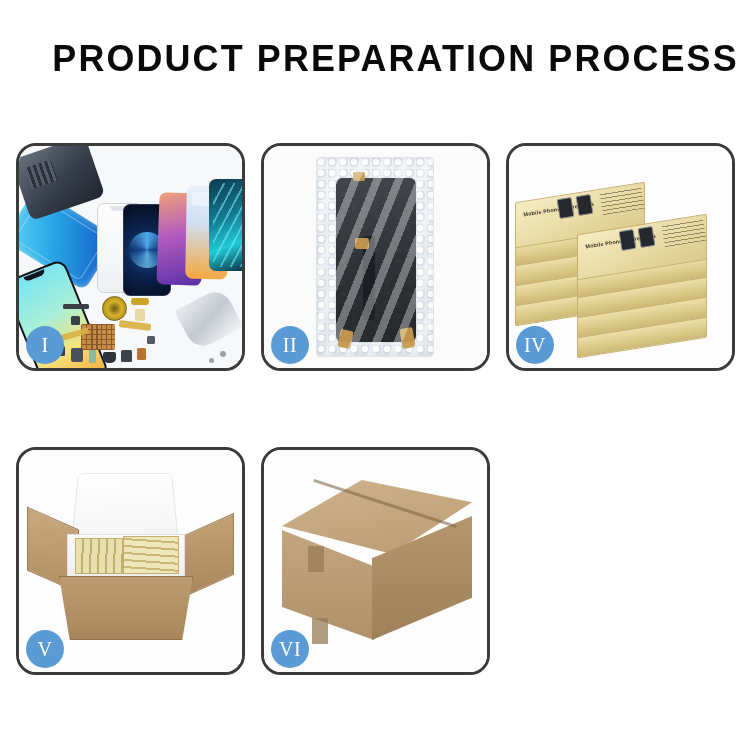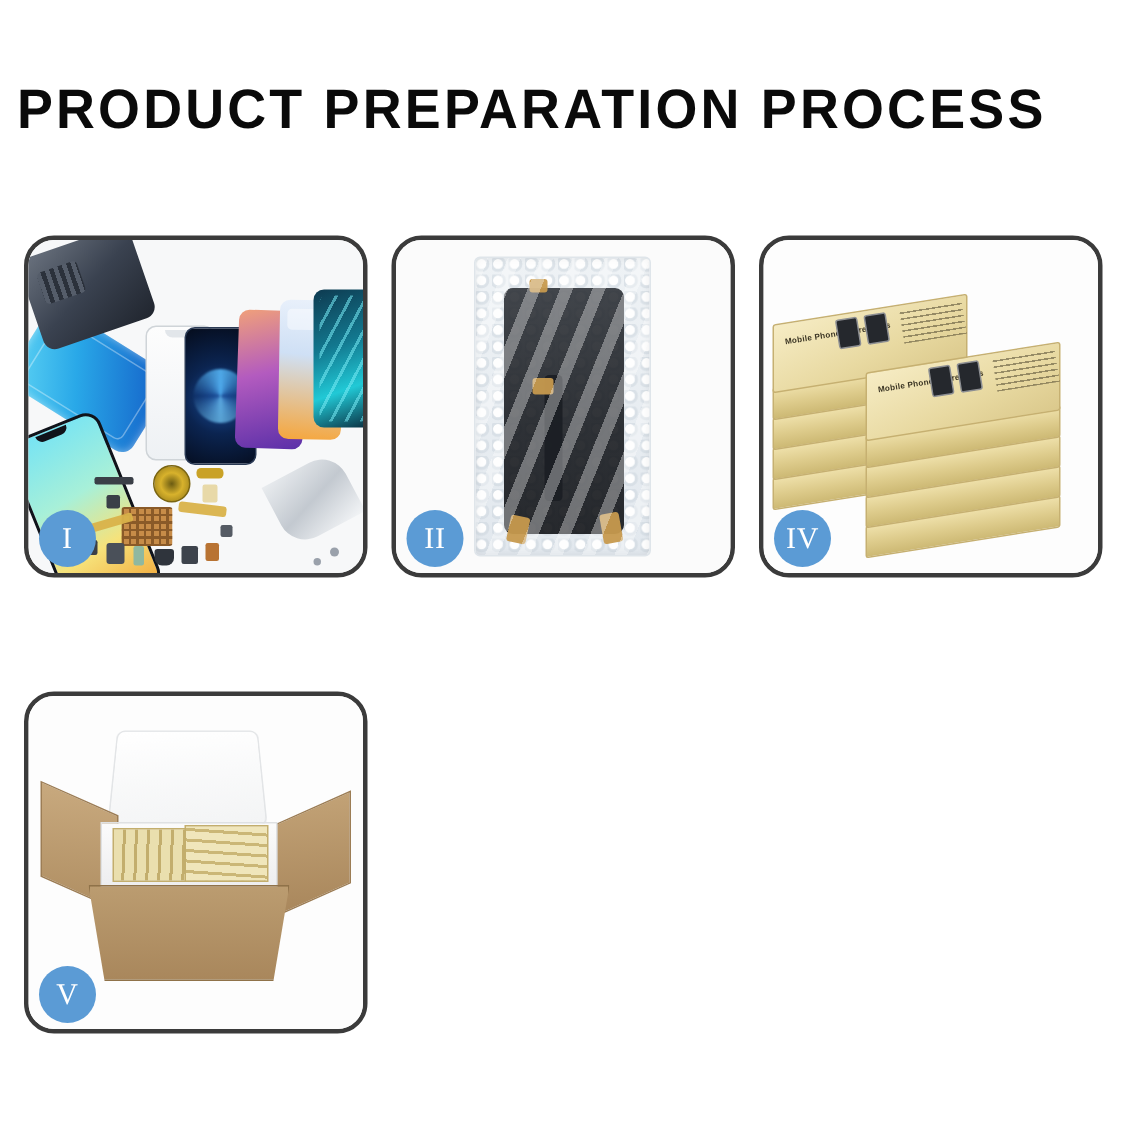--- a/index.html
+++ b/index.html
@@ -15,22 +15,21 @@
   .page {
     position: relative;
     width: 750px;
     height: 750px;
     background: #ffffff;
   }
 
   
   .header {
     padding-top: 40px;
-    text-align: left;
-    margin-top: 14px;
+    text-align: right;
   }
 
   .title {
     font-family: "Liberation Sans", sans-serif;
     font-size: 37px;
     font-weight: 700;
     letter-spacing: 2.2px;
     color: #0a0a0a;
     line-height: 1.05;
     transform: scaleX(0.97);
@@ -485,15 +484,28 @@
         <div class="p5-flapR"></div>
         <div class="p5-foambox"></div>
         <div class="p5-bars"></div>
         <div class="p5-bars2"></div>
         <div class="p5-cartonfront"></div>
       </div>
       <div class="badge">V</div>
       <span class="hidden-text">Loaded into a foam-lined shipping carton</span>
     </div>
 
+    <div class="panel">
+      <div class="panel-art">
+        <div class="p6-bg"></div>
+        <div class="p6-top"></div>
+        <div class="p6-left"></div>
+        <div class="p6-right"></div>
+        <div class="p6-seam"></div>
+        <div class="p6-tape" style="left:44px;top:96px;"></div>
+        <div class="p6-tape" style="left:48px;top:168px;"></div>
+      </div>
+      <div class="badge">VI</div>
+      <span class="hidden-text">Carton sealed and ready to ship</span>
+    </div>
 
   </div>
 </div>
 
 </body></html>

